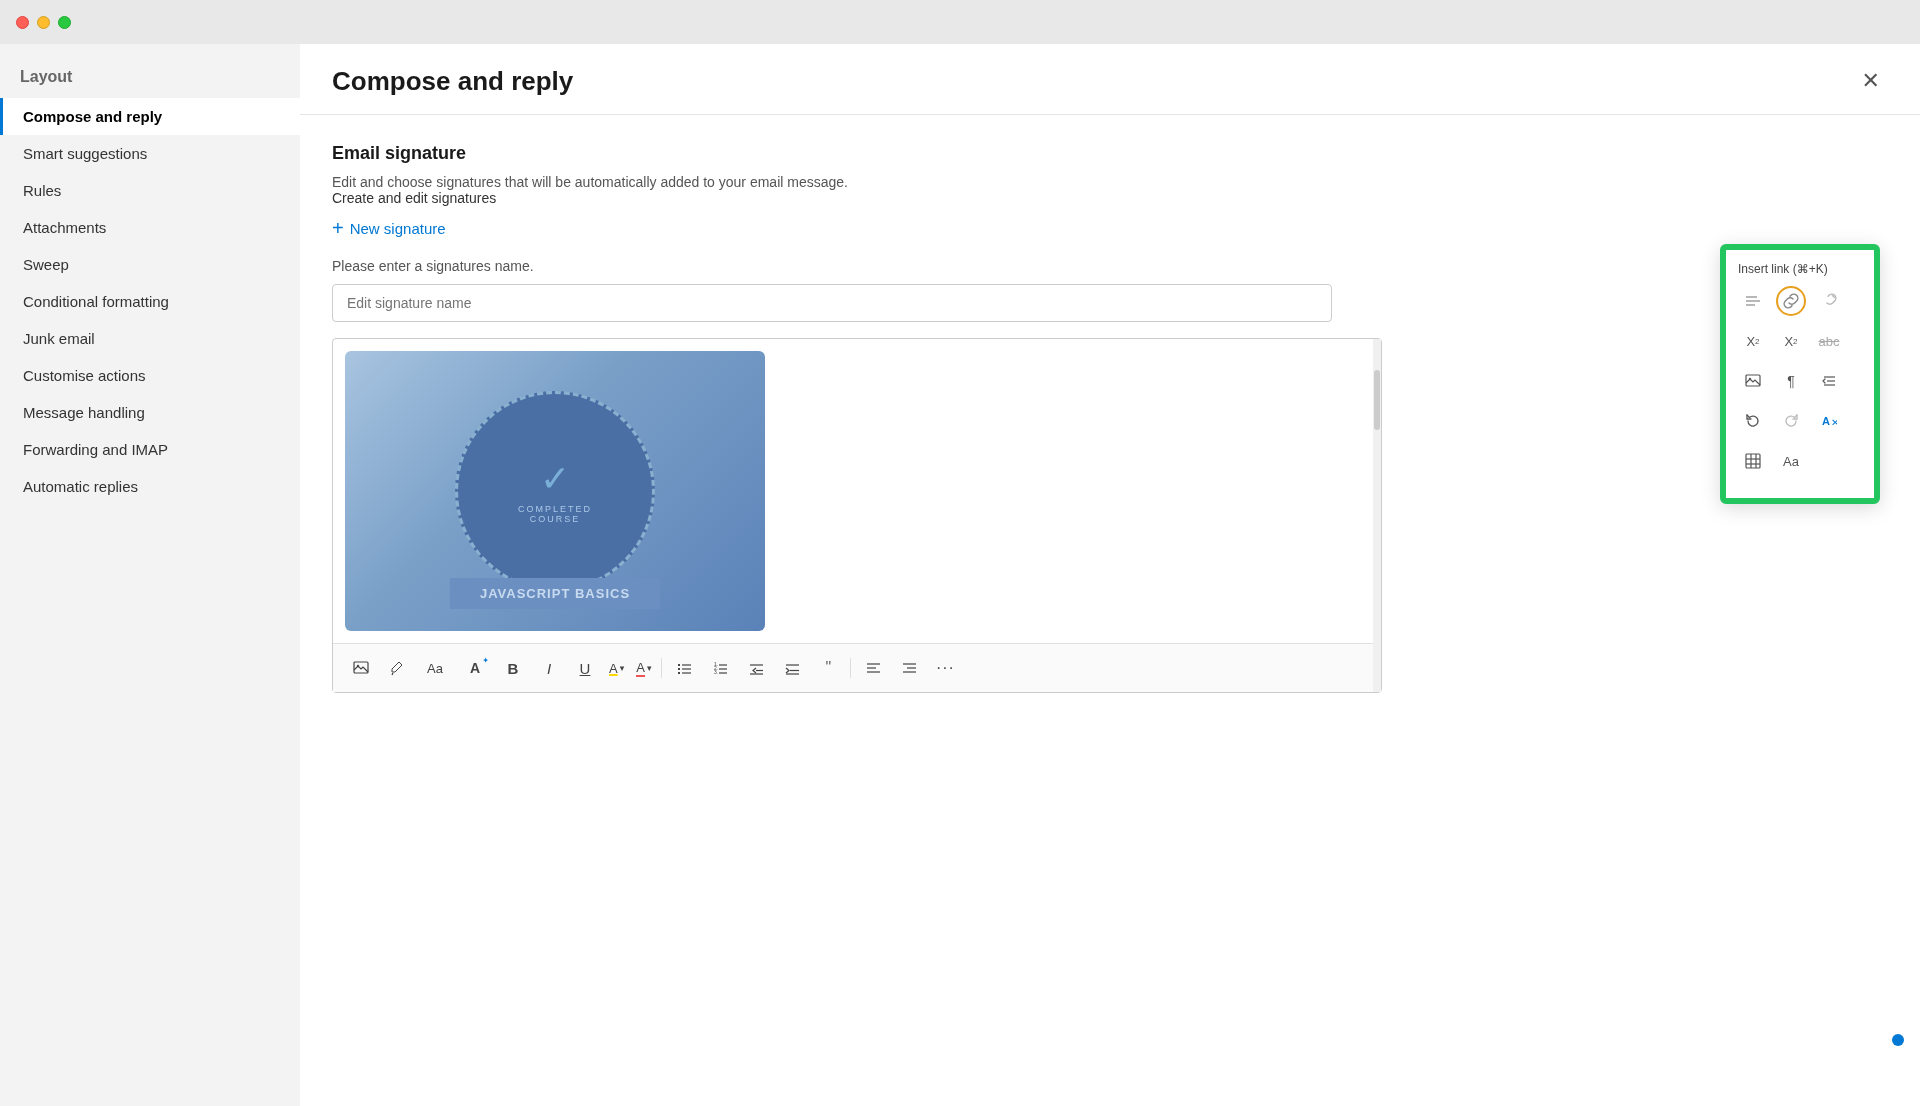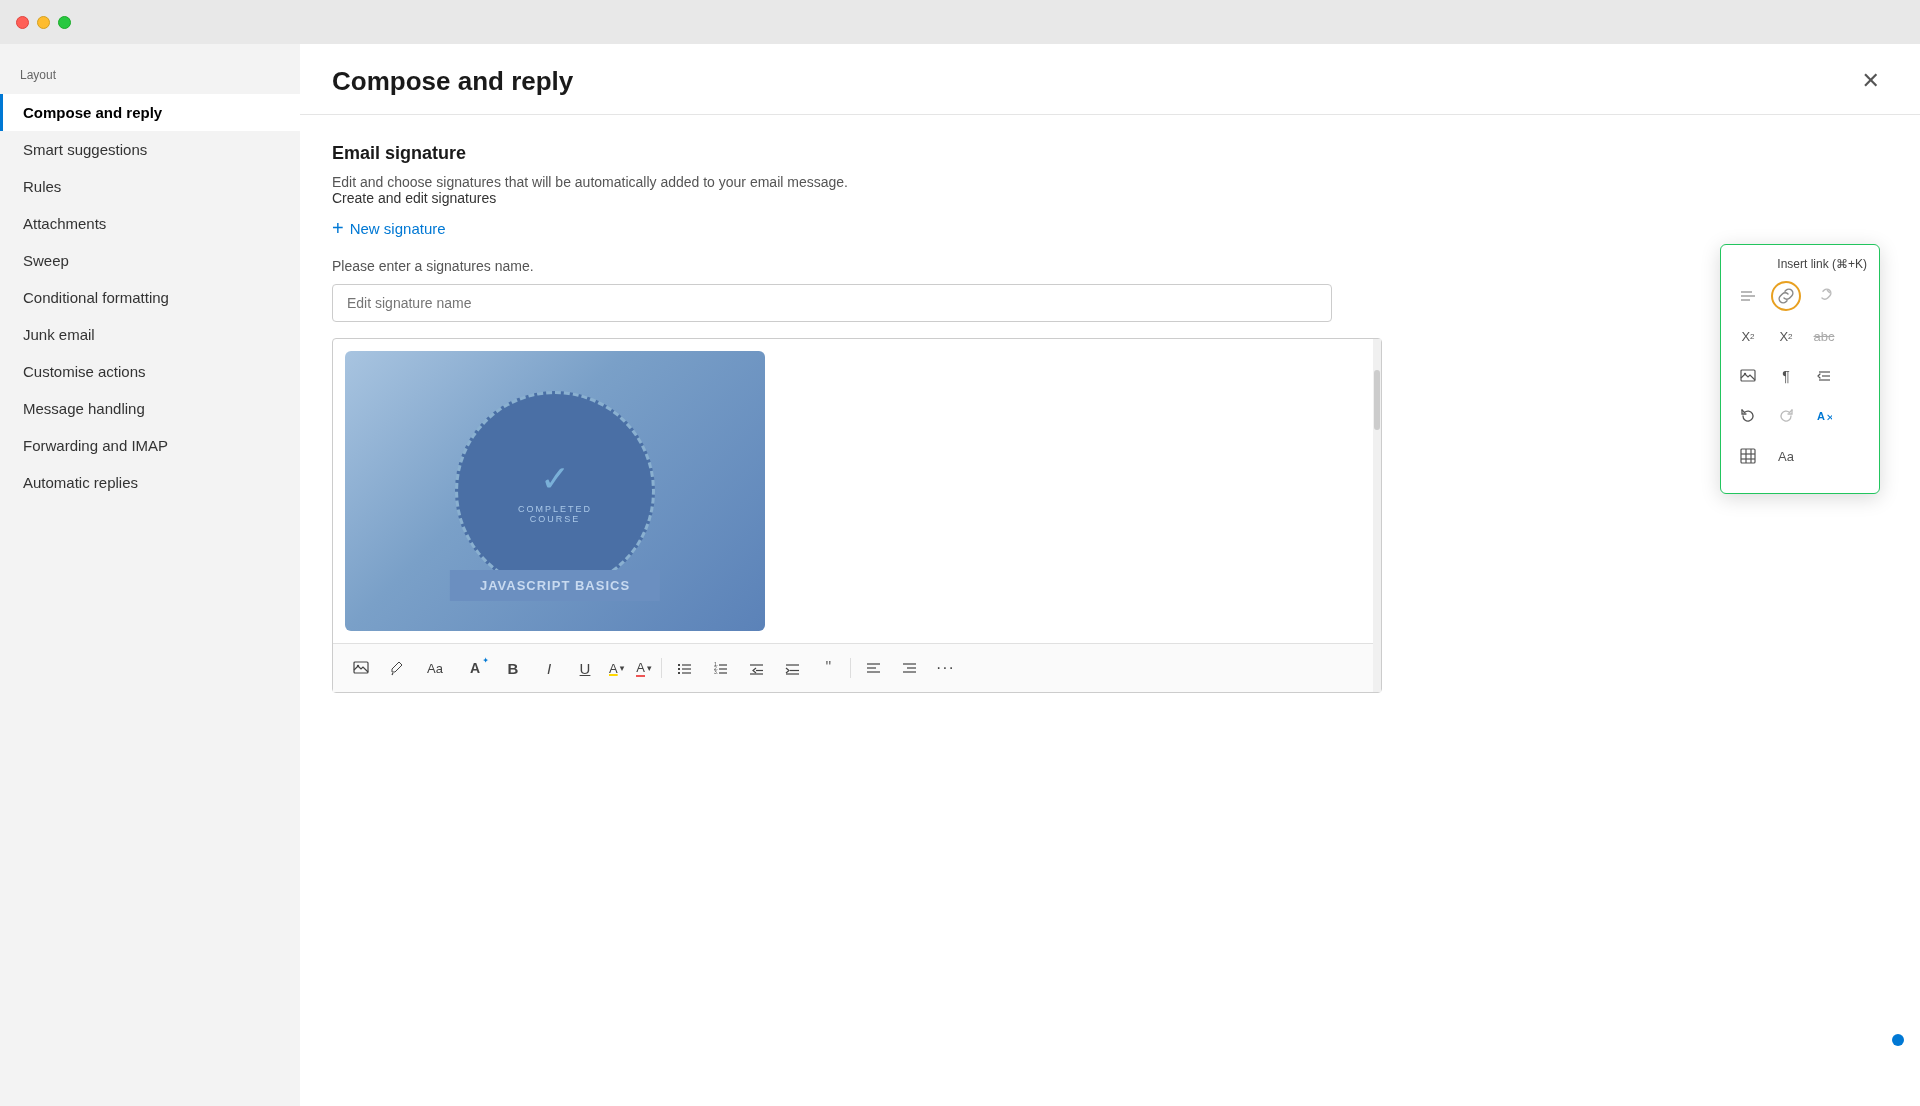--- a/index.html
+++ b/index.html
@@ -37,24 +37,24 @@
     }
 
     
     .sidebar {
       width: 300px;
       background: #f3f3f3;
       padding: 16px 0;
       flex-shrink: 0;
     }
     .sidebar-label {
-      font-size: 12px;
+      font-size: 16px;
       color: #666;
       padding: 8px 20px 12px;
-      font-weight: 400;
+      font-weight: 700;
     }
     .sidebar-item {
       padding: 10px 20px;
       font-size: 15px;
       color: #333;
       cursor: pointer;
       display: flex;
       align-items: center;
       gap: 8px;
       border-left: 3px solid transparent;
@@ -211,21 +211,21 @@
       text-transform: uppercase;
     }
     .badge-course {
       font-size: 9px;
       letter-spacing: 2px;
       color: #aac8e8;
       text-transform: uppercase;
     }
     .badge-ribbon {
       position: absolute;
-      bottom: 30px;
+      bottom: 22px;
       left: 50%;
       transform: translateX(-50%);
       background: #6b8fc0;
       padding: 8px 30px;
       white-space: nowrap;
       text-align: center;
     }
     .badge-ribbon-text {
       color: #c8daf0;
       font-size: 13px;
@@ -288,27 +288,26 @@
       position: absolute;
       top: 30px;
     }
 
     
     .insert-link-tooltip {
       position: absolute;
       right: 40px;
       top: 200px;
       background: #fff;
-      border: 1px solid #22c55e;
+      border: 6px solid #22c55e;
       border-radius: 6px;
       box-shadow: 0 4px 20px rgba(0,0,0,0.15);
       padding: 12px;
       width: 160px;
       z-index: 100;
-      text-align: right;
     }
     .tooltip-label {
       font-size: 12px;
       color: #444;
       margin-bottom: 10px;
       white-space: nowrap;
     }
     .tooltip-icons-row {
       display: flex;
       align-items: center;

